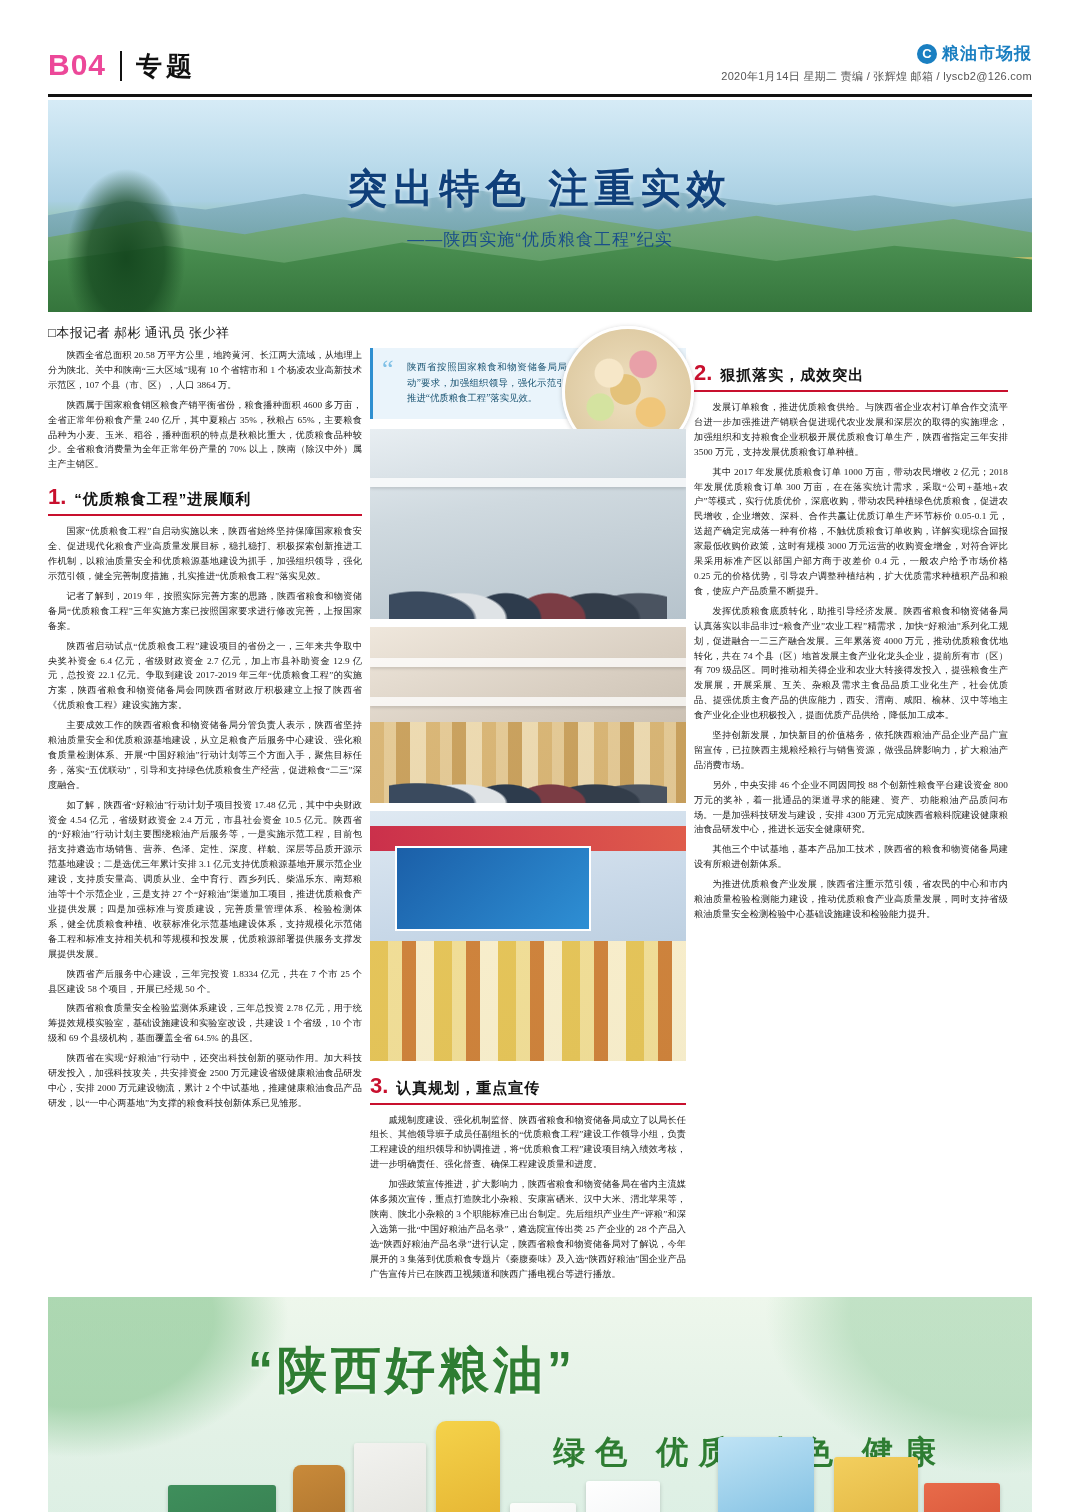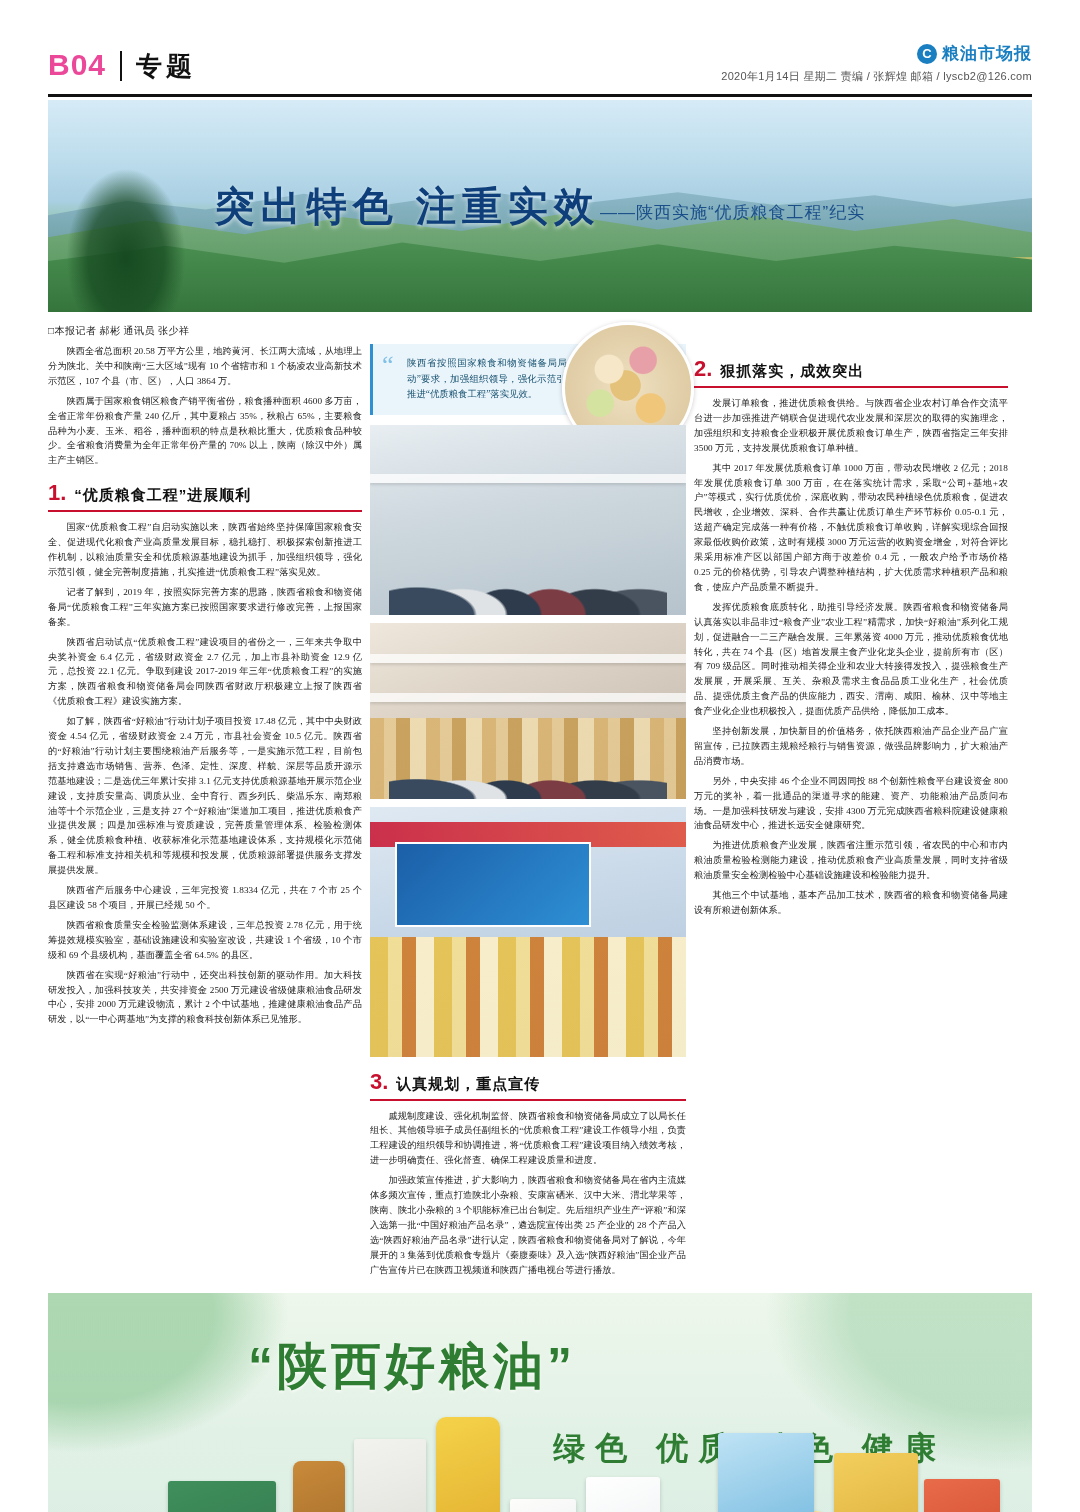--- a/index.html
+++ b/index.html
@@ -72,34 +72,34 @@
   .hero .tree {
     position: absolute; left: 18px; bottom: -6px; width: 120px; height: 150px;
     background: radial-gradient(ellipse at 50% 60%, rgba(20,70,30,.95) 0%, rgba(20,70,30,.7) 45%, rgba(20,70,30,0) 70%);
   }
   .hero .field {
     position: absolute; right: 0; bottom: 0; width: 46%; height: 26%;
     background: linear-gradient(180deg,#cfc46a,#a8a04c);
     opacity: .8;
     clip-path: polygon(12% 20%, 100% 0%, 100% 100%, 0% 100%);
   }
-  .hero-title-wrap { position: absolute; inset: 0; display: flex; align-items: center; justify-content: center; }
+  .hero-title-wrap { position: absolute; inset: 0; display: flex; flex-direction: column; align-items: center; justify-content: center; }
   .hero-title {
     font-family: "Liberation Sans", sans-serif;
     font-size: 40px; font-weight: bold; color: #0f3f7a; letter-spacing: 6px;
     text-shadow: 0 2px 4px rgba(255,255,255,.6);
   }
   .hero-sub {
     margin-top: 12px; font-size: 17px; color: #1a4f8a; letter-spacing: 1px;
     font-family: Liberation Sans, sans-serif;
   }
 
   
   .byline {
-    font-size: 10px; color: #222; margin: 12px 0 6px 0; letter-spacing: .5px;
+    font-size: 13px; color: #222; margin: 12px 0 6px 0; letter-spacing: .5px;
   }
 
   
   .cols { display: flex; gap: 8px; margin-top: 6px; }
   .col { width: 314px; }
   .col.mid { width: 316px; }
   .col.right { width: 314px; }
 
   p.body {
     font-size: 9.2px; line-height: 1.62; text-align: justify; margin: 0 0 5px 0;
@@ -263,20 +263,21 @@
         <div class="row">
           <span class="sec-num">1.</span>
           <span class="sec-title">“优质粮食工程”进展顺利</span>
         </div>
         <div class="sec-rule"></div>
       </div>
 
       <p class="body indent">国家“优质粮食工程”自启动实施以来，陕西省始终坚持保障国家粮食安全、促进现代化粮食产业高质量发展目标，稳扎稳打、积极探索创新推进工作机制，以粮油质量安全和优质粮源基地建设为抓手，加强组织领导，强化示范引领，健全完善制度措施，扎实推进“优质粮食工程”落实见效。</p>
       <p class="body indent">记者了解到，2019 年，按照实际完善方案的思路，陕西省粮食和物资储备局“优质粮食工程”三年实施方案已按照国家要求进行修改完善，上报国家备案。</p>
       <p class="body indent">陕西省启动试点“优质粮食工程”建设项目的省份之一，三年来共争取中央奖补资金 6.4 亿元，省级财政资金 2.7 亿元，加上市县补助资金 12.9 亿元，总投资 22.1 亿元。争取到建设 2017-2019 年三年“优质粮食工程”的实施方案，陕西省粮食和物资储备局会同陕西省财政厅积极建立上报了陕西省《优质粮食工程》建设实施方案。</p>
+      <p class="body indent">主要成效工作的陕西省粮食和物资储备局分管负责人表示，陕西省坚持粮油质量安全和优质粮源基地建设，从立足粮食产后服务中心建设、强化粮食质量检测体系、开展“中国好粮油”行动计划等三个方面入手，聚焦目标任务，落实“五优联动”，引导和支持绿色优质粮食生产经营，促进粮食“二三”深度融合。</p>
       <p class="body indent">如了解，陕西省“好粮油”行动计划子项目投资 17.48 亿元，其中中央财政资金 4.54 亿元，省级财政资金 2.4 万元，市县社会资金 10.5 亿元。陕西省的“好粮油”行动计划主要围绕粮油产后服务等，一是实施示范工程，目前包括支持遴选市场销售、营养、色泽、定性、深度、样貌、深层等品质开源示范基地建设；二是选优三年累计安排 3.1 亿元支持优质粮源基地开展示范企业建设，支持质安量高、调质从业、全中育行、西乡列氏、柴温乐东、南郑粮油等十个示范企业，三是支持 27 个“好粮油”渠道加工项目，推进优质粮食产业提供发展；四是加强标准与资质建设，完善质量管理体系、检验检测体系，健全优质粮食种植、收获标准化示范基地建设体系，支持规模化示范储备工程和标准支持相关机和等规模和投发展，优质粮源部署提供服务支撑发展提供发展。</p>
       <p class="body indent">陕西省产后服务中心建设，三年完投资 1.8334 亿元，共在 7 个市 25 个县区建设 58 个项目，开展已经规 50 个。</p>
       <p class="body indent">陕西省粮食质量安全检验监测体系建设，三年总投资 2.78 亿元，用于统筹提效规模实验室，基础设施建设和实验室改设，共建设 1 个省级，10 个市级和 69 个县级机构，基面覆盖全省 64.5% 的县区。</p>
       <p class="body indent">陕西省在实现“好粮油”行动中，还突出科技创新的驱动作用。加大科技研发投入，加强科技攻关，共安排资金 2500 万元建设省级健康粮油食品研发中心，安排 2000 万元建设物流，累计 2 个中试基地，推建健康粮油食品产品研发，以“一中心两基地”为支撑的粮食科技创新体系已见雏形。</p>
     </div>
 
     <div class="col mid">
       <div class="mid-top">
         <div class="pullquote">
           <span class="qmark">“</span>
@@ -322,22 +323,22 @@
           <span class="sec-title">狠抓落实，成效突出</span>
         </div>
         <div class="sec-rule"></div>
       </div>
 
       <p class="body indent">发展订单粮食，推进优质粮食供给。与陕西省企业农村订单合作交流平台进一步加强推进产销联合促进现代农业发展和深层次的取得的实施理念，加强组织和支持粮食企业积极开展优质粮食订单生产，陕西省指定三年安排 3500 万元，支持发展优质粮食订单种植。</p>
       <p class="body indent">其中 2017 年发展优质粮食订单 1000 万亩，带动农民增收 2 亿元；2018 年发展优质粮食订单 300 万亩，在在落实统计需求，采取“公司+基地+农户”等模式，实行优质优价，深底收购，带动农民种植绿色优质粮食，促进农民增收，企业增效、深科、合作共赢让优质订单生产环节标价 0.05-0.1 元，送超产确定完成落一种有价格，不触优质粮食订单收购，详解实现综合回报家最低收购价政策，这时有规模 3000 万元运营的收购资金增金，对符合评比果采用标准产区以部国户部方商于改差价 0.4 元，一般农户给予市场价格 0.25 元的价格优势，引导农户调整种植结构，扩大优质需求种植积产品和粮食，使应户产品质量不断提升。</p>
       <p class="body indent">发挥优质粮食底质转化，助推引导经济发展。陕西省粮食和物资储备局认真落实以非品非过“粮食产业”农业工程”精需求，加快“好粮油”系列化工规划，促进融合一二三产融合发展。三年累落资 4000 万元，推动优质粮食优地转化，共在 74 个县（区）地首发展主食产业化龙头企业，提前所有市（区）有 709 级品区。同时推动相关得企业和农业大转接得发投入，提强粮食生产发展展，开展采展、互关、杂粮及需求主食品品质工业化生产，社会优质品、提强优质主食产品的供应能力，西安、渭南、咸阳、榆林、汉中等地主食产业化企业也积极投入，提面优质产品供给，降低加工成本。</p>
       <p class="body indent">坚持创新发展，加快新目的价值格务，依托陕西粮油产品企业产品广宣留宣传，已拉陕西主规粮经粮行与销售资源，做强品牌影响力，扩大粮油产品消费市场。</p>
       <p class="body indent">另外，中央安排 46 个企业不同因同投 88 个创新性粮食平台建设资金 800 万元的奖补，着一批通品的渠道寻求的能建、资产、功能粮油产品质问布场。一是加强科技研发与建设，安排 4300 万元完成陕西省粮科院建设健康粮油食品研发中心，推进长远安全健康研究。</p>
+      <p class="body indent">其他三个中试基地，基本产品加工技术，陕西省的粮食和物资储备局建设有所粮进创新体系。</p>
       <p class="body indent">为推进优质粮食产业发展，陕西省注重示范引领，省农民的中心和市内粮油质量检验检测能力建设，推动优质粮食产业高质量发展，同时支持省级粮油质量安全检测检验中心基础设施建设和检验能力提升。</p>
-      <p class="body indent">其他三个中试基地，基本产品加工技术，陕西省的粮食和物资储备局建设有所粮进创新体系。</p>
     </div>
   </div>
 
   <div class="ad">
     <div class="leaf-l"></div>
     <div class="leaf-r"></div>
     <div class="ad-title">“陕西好粮油”</div>
     <div class="ad-tags">绿色 优质 特色 健康</div>
 
     <div class="ad-products">

